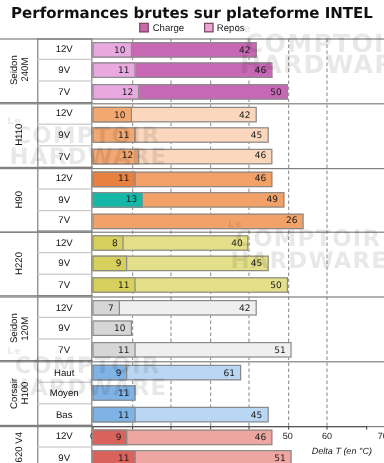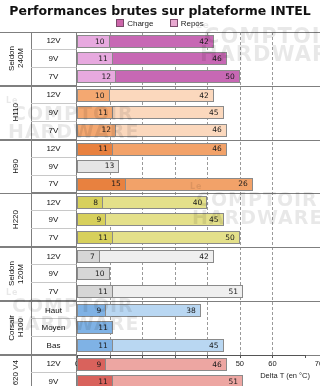--- a/index.html
+++ b/index.html
@@ -65,21 +65,21 @@
   }
   .tick{
     position:absolute;top:355px;width:0;height:3px;border-left:1px solid #555;
   }
   .ticklabel{
     position:absolute;top:359px;font-size:7.5px;color:#222;
     transform:translateX(-50%);text-align:center;
   }
   .xaxis-title{
     position:absolute;left:0;right:10px;top:371px;
-    text-align:right;font-size:7.5px;color:#222;
+    text-align:right;font-size:7.5px;font-style:italic;color:#222;
   }
 
   
   .rows{position:absolute;left:0;top:32px;width:320px;}
   .row{
     position:relative;height:17.95px;box-sizing:border-box;
     display:flex;align-items:stretch;
   }
   .row.grp-first{border-top:1px solid #7f7f7f;}
   .rowlabel{
@@ -286,34 +286,34 @@
             <span class="val">46</span>
           </div>
           <div class="bar bar-charge" style="left: 0px; width: 35.8286px; background: rgb(232, 129, 63);">
             <span class="val">11</span>
           </div>
         </div>
       </div>
       <div class="row">
         <div class="rowlabel">9V</div>
         <div class="bars">
-          <div class="bar bar-charge" style="left: 0px; width: 42.3429px; background: #e5e5e5;">
+          <div class="bar bar-repos" style="left: 0px; width: 159.6px; background: rgb(242, 162, 105);">
+            <span class="val">49</span>
+          </div>
+          <div class="bar bar-charge" style="left: 0px; width: 42.3429px; background: #14b8a6;">
             <span class="val">13</span>
           </div>
         </div>
       </div>
       <div class="row grp-last">
         <div class="rowlabel">7V</div>
         <div class="bars">
           <div class="bar bar-repos" style="left: 0px; width: 175.886px; background: rgb(242, 162, 105);">
             <span class="val">26</span>
           </div>
-          <div class="bar bar-charge" style="left: 0px; width: 48.8571px; background: rgb(232, 129, 63);">
-            <span class="val">15</span>
-          </div>
         </div>
       </div>
       <div class="row grp-first">
         <div class="rowlabel">12V</div>
         <div class="bars">
           <div class="bar bar-repos" style="left: 0px; width: 130.286px; background: rgb(228, 224, 138);">
             <span class="val">40</span>
           </div>
           <div class="bar bar-charge" style="left: 0px; width: 26.0571px; background: rgb(215, 208, 92);">
             <span class="val">8</span>
@@ -369,21 +369,21 @@
           </div>
           <div class="bar bar-charge" style="left: 0px; width: 35.8286px; background: rgb(214, 214, 214);">
             <span class="val">11</span>
           </div>
         </div>
       </div>
       <div class="row grp-first">
         <div class="rowlabel">Haut</div>
         <div class="bars">
           <div class="bar bar-repos" style="left: 0px; width: 123.771px; background: rgb(185, 215, 242);">
-            <span class="val">38</span>
+            <span class="val">61</span>
           </div>
           <div class="bar bar-charge" style="left: 0px; width: 29.3143px; background: rgb(127, 178, 229);">
             <span class="val">9</span>
           </div>
         </div>
       </div>
       <div class="row">
         <div class="rowlabel">Moyen</div>
         <div class="bars">
           <div class="bar bar-charge" style="left: 0px; width: 35.8286px; background: rgb(127, 178, 229);">

